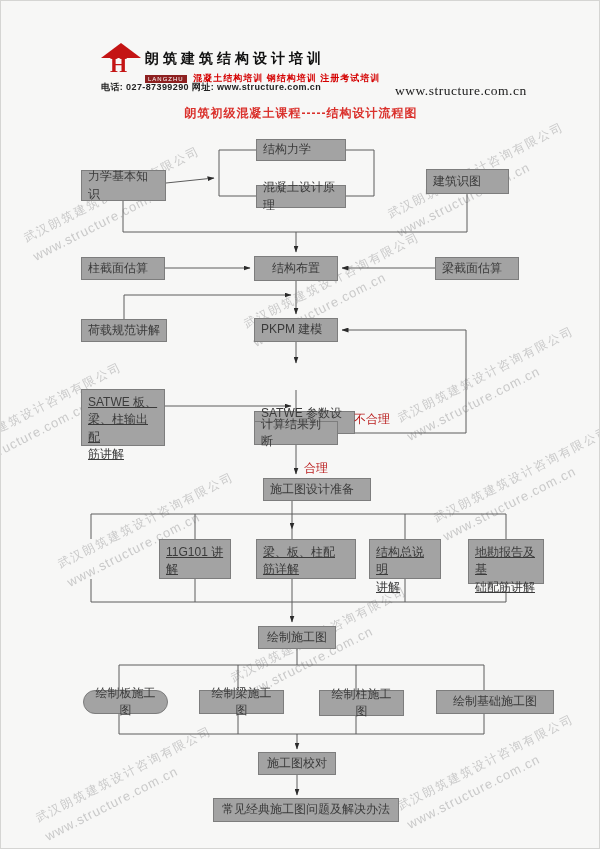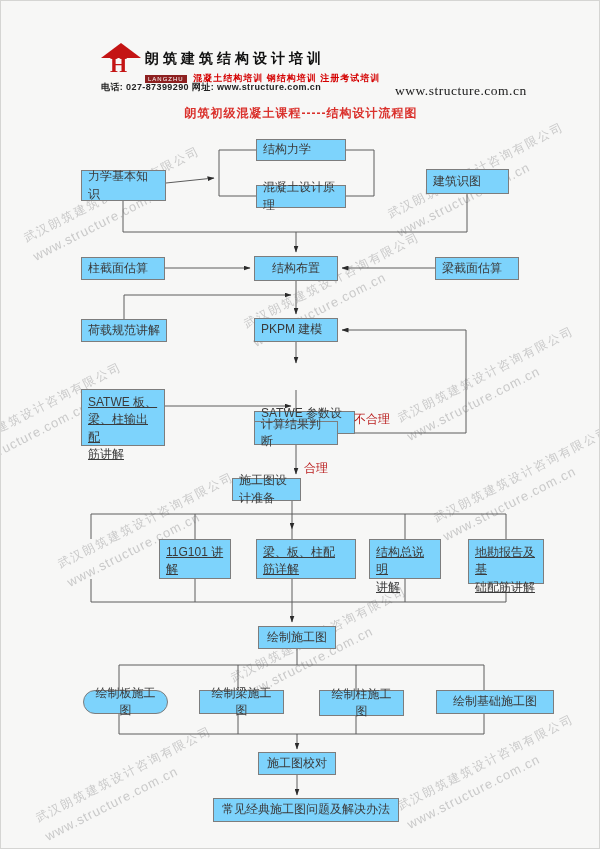--- a/index.html
+++ b/index.html
@@ -9,21 +9,21 @@
   
   .wm{position:absolute;z-index:1;color:#c9c9c9;transform:rotate(-27deg);
       font-size:12px;white-space:nowrap;line-height:1.7;}
   .wm .co{letter-spacing:2px;}
   .wm .url{letter-spacing:1px;font-size:13px;}
 
   
   svg.connectors{position:absolute;left:0;top:0;z-index:2;}
 
   
-  .node{position:absolute;box-sizing:border-box;background:#7dd3fc;border:1px solid #7d7d7d;
+  .node{position:absolute;box-sizing:border-box;background:#a3a3a3;border:1px solid #7d7d7d;
         color:#3b3b3b;font-size:12px;line-height:1.45;display:flex;align-items:center;
         padding:2px 6px;white-space:pre-line;z-index:3;}
   .node.center{justify-content:center;text-align:center;}
   .node.top{align-items:flex-start;padding-top:4px;text-decoration:underline;}
   .edge-label{position:absolute;font-size:12px;color:#b91c1c;z-index:3;background:transparent;}
 
   
   .header{position:absolute;left:0;top:0;width:600px;height:100px;z-index:4;}
   .logo-house{position:absolute;left:100px;top:42px;width:40px;height:36px;}
   .logo-house .roof{position:absolute;left:0;top:0;width:0;height:0;
@@ -168,21 +168,21 @@
 
   <div class="node" style="left:80px;top:318px;width:86px;height:23px;"><span>荷载规范讲解</span></div>
   <div class="node" style="left:253px;top:317px;width:84px;height:24px;"><span>PKPM 建模</span></div>
 
   <div class="node" style="left:253px;top:366px;width:101px;height:23px;margin-top:44px;"><span>SATWE  参数设置</span></div>
   <div class="node top" style="left:80px;top:388px;width:84px;height:57px;"><span>SATWE  板、
 梁、柱输出配
 筋讲解</span></div>
   <div class="node" style="left:253px;top:420px;width:84px;height:24px;"><span>计算结果判断</span></div>
 
-  <div class="node" style="left:231px;top:477px;width:69px;height:23px;"><span>施工图设计准备</span></div>
+  <div class="node" style="left:262px;top:477px;width:108px;height:23px;"><span>施工图设计准备</span></div>
 
   <div class="node top" style="left:158px;top:538px;width:72px;height:40px;"><span>11G101 讲解</span></div>
   <div class="node top" style="left:255px;top:538px;width:100px;height:40px;"><span>梁、板、柱配
 筋详解</span></div>
   <div class="node top" style="left:368px;top:538px;width:72px;height:40px;"><span>结构总说明
 讲解</span></div>
   <div class="node top" style="left:467px;top:538px;width:76px;height:45px;"><span>地勘报告及基
 础配筋讲解</span></div>
 
   <div class="node center" style="left:257px;top:625px;width:78px;height:23px;"><span>绘制施工图</span></div>

